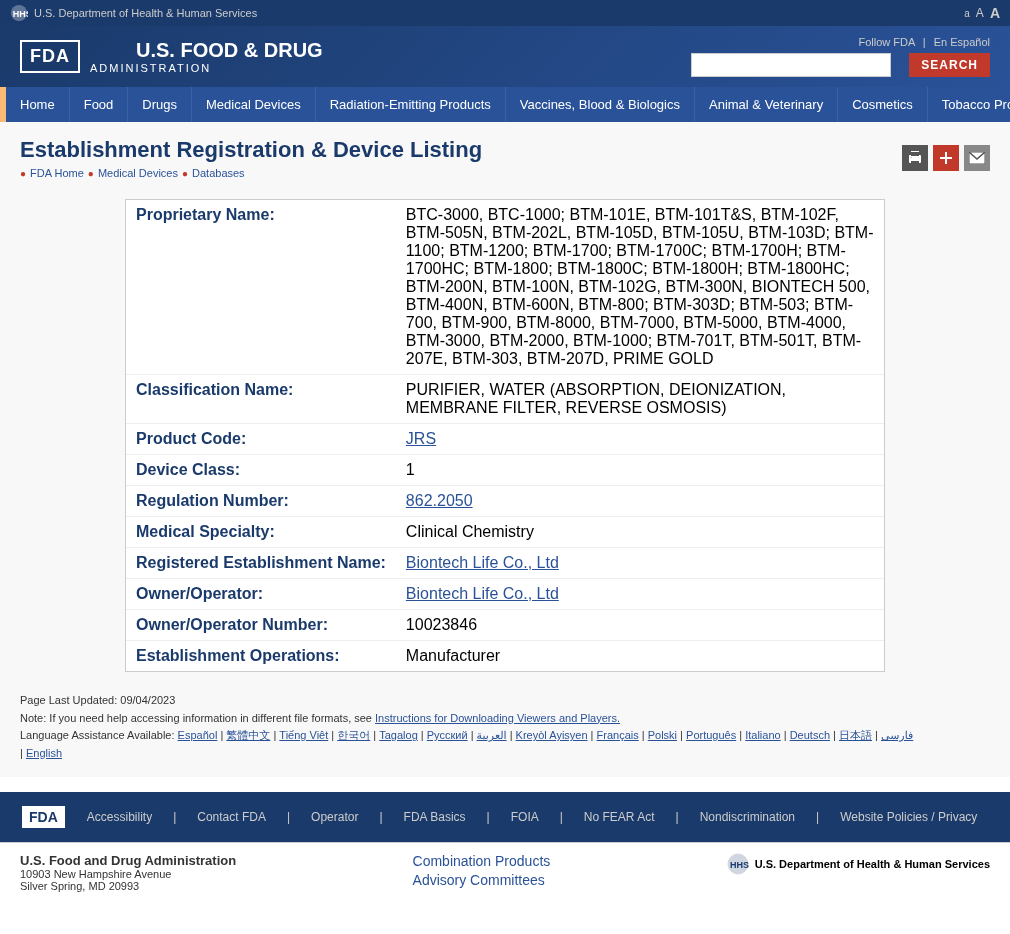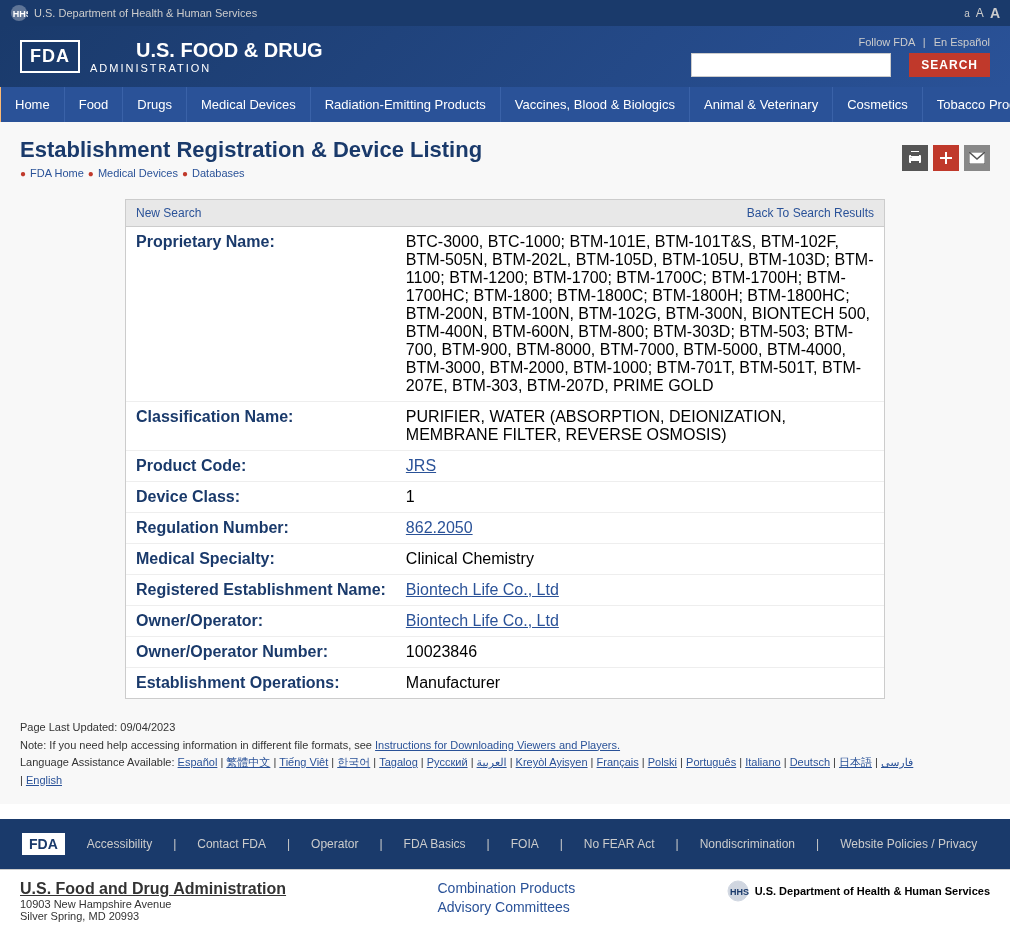--- a/index.html
+++ b/index.html
@@ -73,21 +73,21 @@
       color: #fff;
       font-size: 13px;
       padding: 10px 14px;
       cursor: pointer;
       border-right: 1px solid #3a62a8;
       white-space: nowrap;
       text-decoration: none;
       display: flex;
       align-items: center;
     }
-    .nav-item:first-child { border-left: 1px solid #fdba74; }
+    .nav-item:first-child { border-left: 6px solid #fdba74; }
 
     
     .main { padding: 15px 20px; background: #f8f8f8; }
     .page-title { font-size: 22px; font-weight: bold; color: #1a3a6b; margin-bottom: 4px; }
     .breadcrumb { font-size: 11px; color: #666; margin-bottom: 10px; display: flex; align-items: center; gap: 4px; }
     .breadcrumb-dot { color: #c0392b; font-size: 10px; }
     .breadcrumb a { color: #2a5298; text-decoration: none; }
 
     
     .content-table {
@@ -151,21 +151,21 @@
 
     .footer-bottom {
       background: #fff;
       padding: 10px 20px;
       display: flex;
       justify-content: space-between;
       align-items: flex-start;
       border-top: 1px solid #ccc;
     }
     .fda-address { font-size: 11px; color: #333; }
-    .fda-address .org-name { font-weight: bold; font-size: 16px; text-decoration: underline; }
+    .fda-address .org-name { font-weight: bold; font-size: 13px; }
     .footer-bottom-links { font-size: 14px; color: #333; }
     .footer-bottom-links a { color: #2a5298; text-decoration: none; display: block; margin-bottom: 3px; }
     .footer-bottom-hhs { display: flex; align-items: center; gap: 6px; font-size: 11px; font-weight: bold; }
   </style>
 </head>
 <body>
 
 <div class="top-bar">
   <div class="top-bar-left">
     <svg class="hhs-logo" viewBox="0 0 20 20" fill="none">
@@ -246,24 +246,20 @@
       <div style="width:26px;height:26px;background:#888;display:flex;align-items:center;justify-content:center;cursor:pointer;">
         <svg width="16" height="12" viewBox="0 0 16 12" fill="white">
             <rect x="0" y="0" width="16" height="12" rx="1" fill="white" stroke="#555"></rect>
             <polyline points="0,0 8,7 16,0" fill="none" stroke="#555" stroke-width="1.5"></polyline>
           </svg>
       </div>
     </div>
   </div>
 
   <div class="content-table">
-    <div class="content-table-header">
-      <a href="#">New Search</a>
-      <a href="#">Back To Search Results</a>
-    </div>
     <table class="detail-table">
       <tbody>
           <tr>
         <td>Proprietary Name:</td>
         <td>BTC-3000, BTC-1000; BTM-101E, BTM-101T&amp;S, BTM-102F, BTM-505N, BTM-202L, BTM-105D, BTM-105U, BTM-103D; BTM-1100; BTM-1200; BTM-1700; BTM-1700C; BTM-1700H; BTM-1700HC; BTM-1800; BTM-1800C; BTM-1800H; BTM-1800HC; BTM-200N, BTM-100N, BTM-102G, BTM-300N, BIONTECH 500, BTM-400N, BTM-600N, BTM-800; BTM-303D; BTM-503; BTM-700, BTM-900, BTM-8000, BTM-7000, BTM-5000, BTM-4000, BTM-3000, BTM-2000, BTM-1000; BTM-701T, BTM-501T, BTM-207E, BTM-303, BTM-207D, PRIME GOLD</td>
       </tr>
       <tr>
         <td>Classification Name:</td>
         <td>PURIFIER, WATER (ABSORPTION, DEIONIZATION, MEMBRANE FILTER, REVERSE OSMOSIS)</td>
       </tr>

